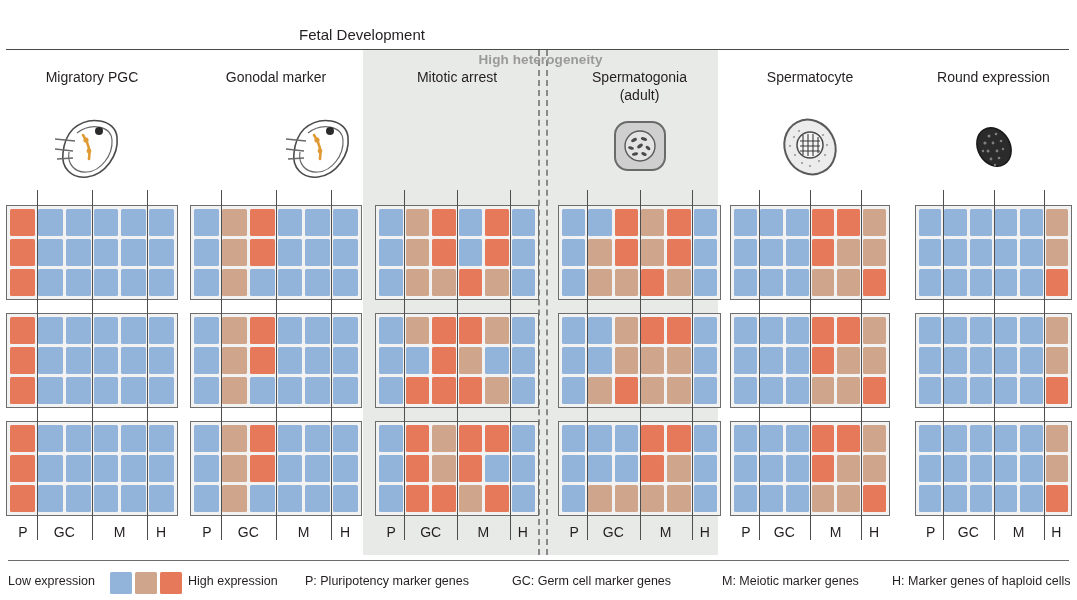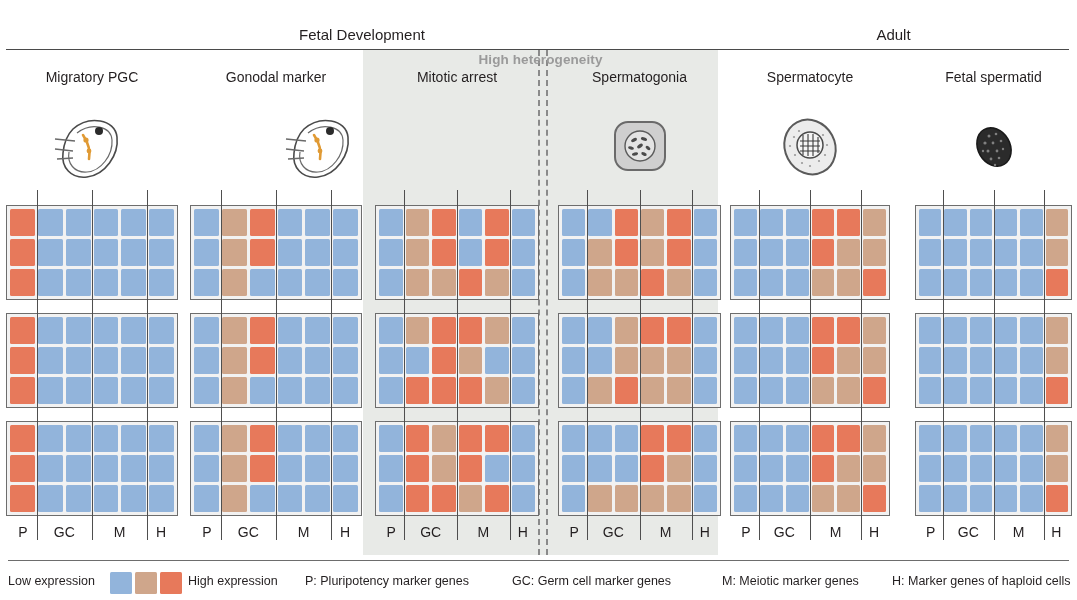--- a/index.html
+++ b/index.html
@@ -89,21 +89,20 @@
 <body>
 
 <div class="fig">
 
   <div class="het-band"></div>
   <div class="dash-div a"></div>
   <div class="dash-div b"></div>
   <div class="het-label">High heterogeneity</div>
 
   <div class="era" id="era0" style="left: 6px; width: 712px;">Fetal Development</div>
-  <div class="era" id="era1" style="left: 718px; width: 351px;">Adult</div>
   <div class="era-rule" id="erarule0" style="left: 6px; width: 712px;"></div>
   <div class="era-rule" id="erarule1" style="left: 718px; width: 351px;"></div>
 
   <div id="columns-layer">
       <div class="stage" style="left: 6px; width: 172px;"><span>Migratory PGC</span></div>
       <div class="icon-wrap" style="left: 6px; width: 172px;">
         <svg width="78" height="76" viewBox="0 0 78 76">
           <path d="M20 20 C36 6, 62 10, 64 28 C66 46, 52 66, 34 68 C18 70, 8 58, 10 44 C11 34, 14 26, 20 20 Z" fill="#ffffff" stroke="#4a4a4a" stroke-width="1.6"></path>
           <path d="M24 24 C38 13, 58 17, 59 31 C60 46, 48 62, 34 63 C21 64, 14 54, 16 43" fill="none" stroke="#6a6a6a" stroke-width="1.2"></path>
           <path d="M2 30 L22 32 M2 40 L20 42 M4 50 L20 49" stroke="#6a6a6a" stroke-width="1.3" fill="none"></path>
@@ -320,21 +319,21 @@
         <div class="cellsq" style="background: rgb(231, 121, 91);"></div>
         <div class="cellsq" style="background: rgb(146, 180, 219);"></div>
       </div>
       <div class="vline" style="left: 404.333px; top: 190px; height: 350px;"></div>
       <div class="vline" style="left: 457px; top: 190px; height: 350px;"></div>
       <div class="vline" style="left: 509.667px; top: 190px; height: 350px;"></div>
       <div class="axlab" style="left: 373.167px; width: 36px;">P</div>
       <div class="axlab" style="left: 412.667px; width: 36px;">GC</div>
       <div class="axlab" style="left: 465.333px; width: 36px;">M</div>
       <div class="axlab" style="left: 504.833px; width: 36px;">H</div>
-      <div class="stage" style="left: 558px; width: 163px;"><span>Spermatogonia</span></div>
+      <div class="stage" style="left: 558px; width: 163px;"><span>Spermatogonia</span><span class="l2">(adult)</span></div>
       <div class="icon-wrap" style="left: 558px; width: 163px;">
         <svg width="62" height="60" viewBox="0 0 62 60">
           <rect x="6" y="5" width="50" height="48" rx="13" fill="#cfcfcf" stroke="#6a6a6a" stroke-width="2"></rect>
           <circle cx="31" cy="29" r="15" fill="#e3e3e3" stroke="#5a5a5a" stroke-width="1.4"></circle>
           <g fill="#4a4a4a">
             <ellipse cx="25" cy="23" rx="3.2" ry="1.7" transform="rotate(-25 25 23)"></ellipse>
             <ellipse cx="35" cy="22" rx="3.2" ry="1.7" transform="rotate(20 35 22)"></ellipse>
             <ellipse cx="22" cy="31" rx="3.0" ry="1.6" transform="rotate(15 22 31)"></ellipse>
             <ellipse cx="31" cy="29" rx="3.2" ry="1.7" transform="rotate(-35 31 29)"></ellipse>
             <ellipse cx="39" cy="31" rx="2.8" ry="1.6" transform="rotate(40 39 31)"></ellipse>
@@ -493,21 +492,21 @@
         <div class="cellsq" style="background: rgb(207, 166, 139);"></div>
         <div class="cellsq" style="background: rgb(231, 121, 91);"></div>
       </div>
       <div class="vline" style="left: 758.667px; top: 190px; height: 350px;"></div>
       <div class="vline" style="left: 810px; top: 190px; height: 350px;"></div>
       <div class="vline" style="left: 861.333px; top: 190px; height: 350px;"></div>
       <div class="axlab" style="left: 727.833px; width: 36px;">P</div>
       <div class="axlab" style="left: 766.333px; width: 36px;">GC</div>
       <div class="axlab" style="left: 817.667px; width: 36px;">M</div>
       <div class="axlab" style="left: 856.167px; width: 36px;">H</div>
-      <div class="stage" style="left: 915px; width: 157px;"><span>Fetal spermatid</span></div>
+      <div class="stage" style="left: 915px; width: 157px;"><span>Round expression</span></div>
       <div class="icon-wrap" style="left: 915px; width: 157px;">
         <svg width="50" height="52" viewBox="0 0 50 52">
           <ellipse cx="25" cy="26" rx="16" ry="20" transform="rotate(-30 25 26)" fill="#2b2b2b" stroke="#1a1a1a" stroke-width="1.6"></ellipse>
           <g fill="#8f8f8f" opacity="0.85">
             <circle cx="20" cy="15" r="1.5"></circle>
             <circle cx="27" cy="13" r="1.3"></circle>
             <circle cx="16" cy="22" r="1.6"></circle>
             <circle cx="24" cy="22" r="1.4"></circle>
             <circle cx="32" cy="20" r="1.3"></circle>
             <circle cx="19" cy="30" r="1.5"></circle>

